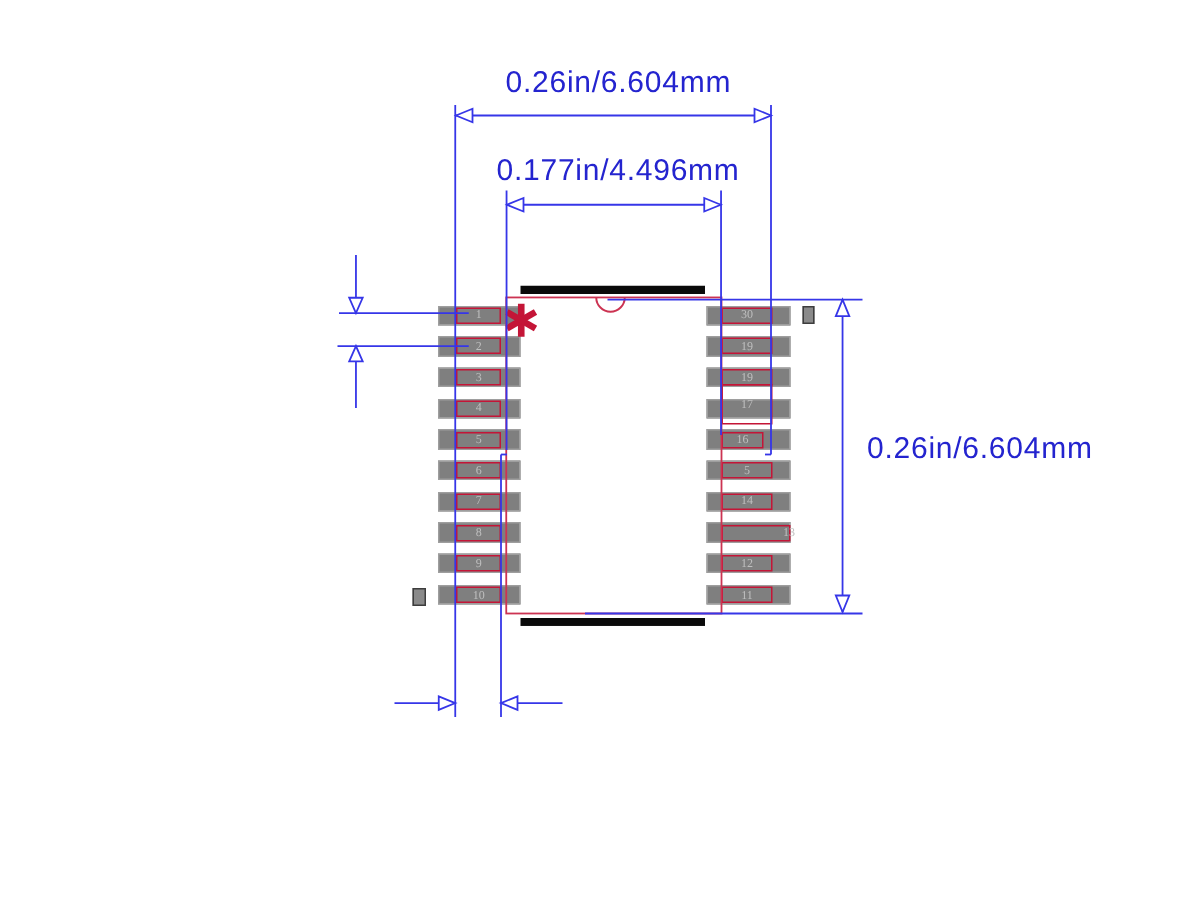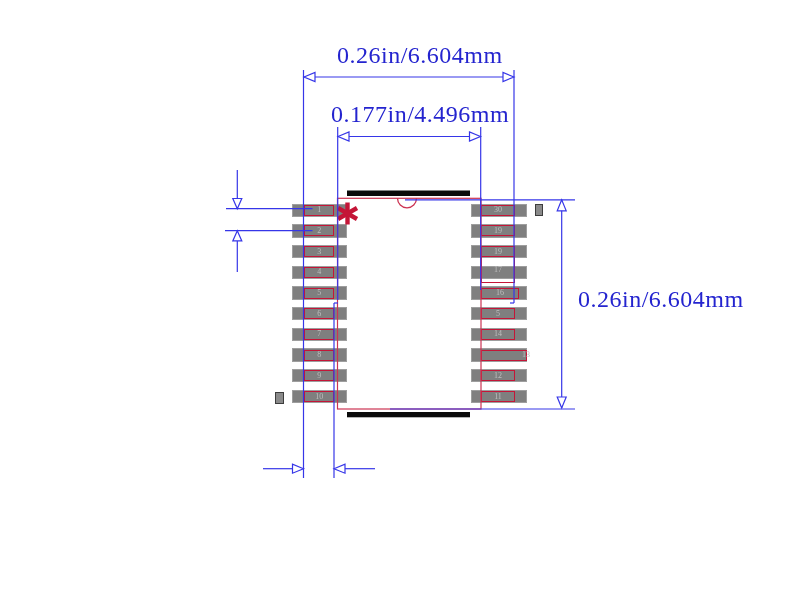--- a/index.html
+++ b/index.html
@@ -7,22 +7,22 @@
     position:relative;width:800px;height:612px;background:#ffffff;overflow:hidden;
     font-family:"Liberation Serif", serif;
   }
   #svg-layer{position:absolute;left:0;top:0;pointer-events:none;}
   .pad{position:absolute;background:var(--pad-gray);border:1px solid #9e9e9e;box-sizing:border-box;}
   .lead{position:absolute;border:1.6px solid var(--red);box-sizing:border-box;
         display:flex;align-items:center;justify-content:center;}
   .lead span{font-family:"Liberation Serif",serif;font-size:8px;line-height:8px;color:#bfbfbf;}
   .marker-square{position:absolute;background:#8a8a8a;border:1.5px solid #3d3d3d;box-sizing:border-box;}
   .dim-label{
-    position:absolute;color:var(--blue-text);font-size:24px;line-height:22px;
-    letter-spacing:0.5px;white-space:nowrap;font-family:Liberation Serif, serif;
+    position:absolute;color:var(--blue-text);font-size:20px;line-height:22px;
+    letter-spacing:0.5px;white-space:nowrap;font-family:Liberation Sans, sans-serif;
   }
 </style>
 </head>
 <body>
 
 <div id="canvas" style="--blue: #3636e8; --blue-text: #2424cf; --red: #c41537; --body-red: #cc3352; --pad-gray: #7f7f7f; --bar-black: #0a0a0a;">
 
   <div id="pads-layer">
       <div class="pad" style="left: 291.7px; top: 203.5px; width: 55px; height: 13.4px;"></div>
       <div class="lead" style="left: 303.8px; top: 204.7px; width: 30.7px; height: 11px;">
@@ -74,21 +74,21 @@
       </div>
       <div class="pad" style="left: 471px; top: 244.9px; width: 55.7px; height: 13.4px;"></div>
       <div class="lead" style="left: 481px; top: 246.1px; width: 34px; height: 11px;">
         <span style="color: rgb(191, 191, 191);">19</span>
       </div>
       <div class="pad" style="left: 471px; top: 265.6px; width: 55.7px; height: 13.4px;"></div>
       <div class="lead" style="left: 481px; top: 256px; width: 34px; height: 27px;">
         <span style="color: rgb(191, 191, 191);">17</span>
       </div>
       <div class="pad" style="left: 471px; top: 286.3px; width: 55.7px; height: 13.4px;"></div>
-      <div class="lead" style="left: 481px; top: 287.5px; width: 38px; height: 11px;">
+      <div class="lead" style="left: 481px; top: 287.5px; width: 28px; height: 11px;">
         <span style="color: rgb(191, 191, 191);">16</span>
       </div>
       <div class="pad" style="left: 471px; top: 307px; width: 55.7px; height: 13.4px;"></div>
       <div class="lead" style="left: 481px; top: 308.2px; width: 34px; height: 11px;">
         <span style="color: rgb(191, 191, 191);">5</span>
       </div>
       <div class="pad" style="left: 471px; top: 327.7px; width: 55.7px; height: 13.4px;"></div>
       <div class="lead" style="left: 481px; top: 328.9px; width: 34px; height: 11px;">
         <span style="color: rgb(191, 191, 191);">14</span>
       </div>

